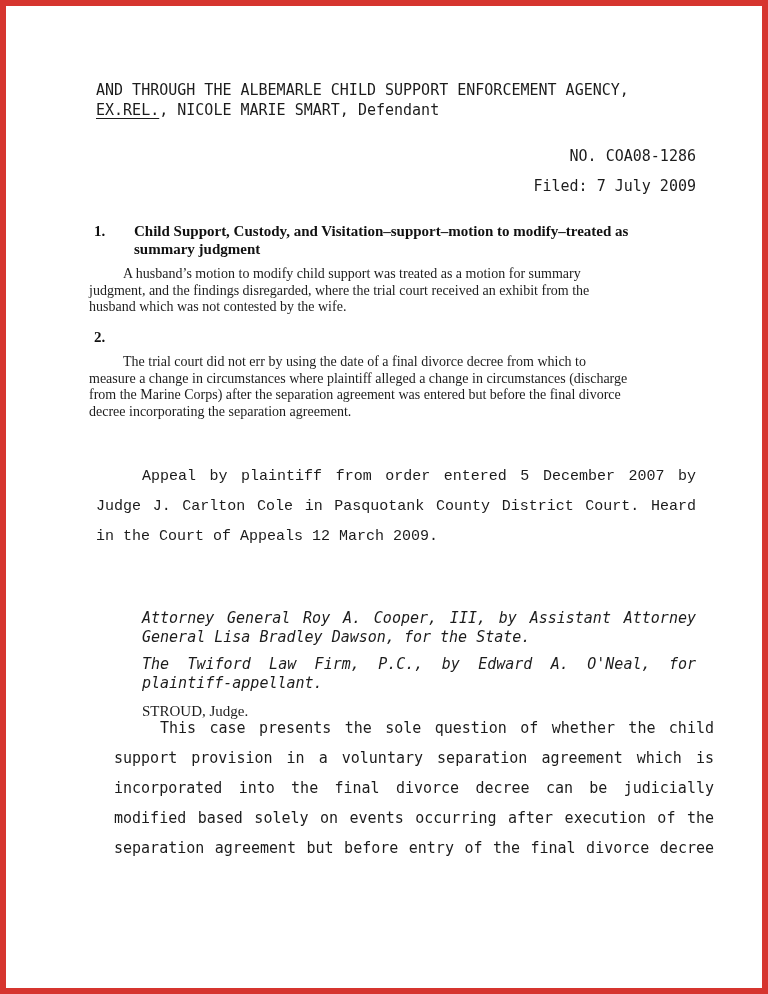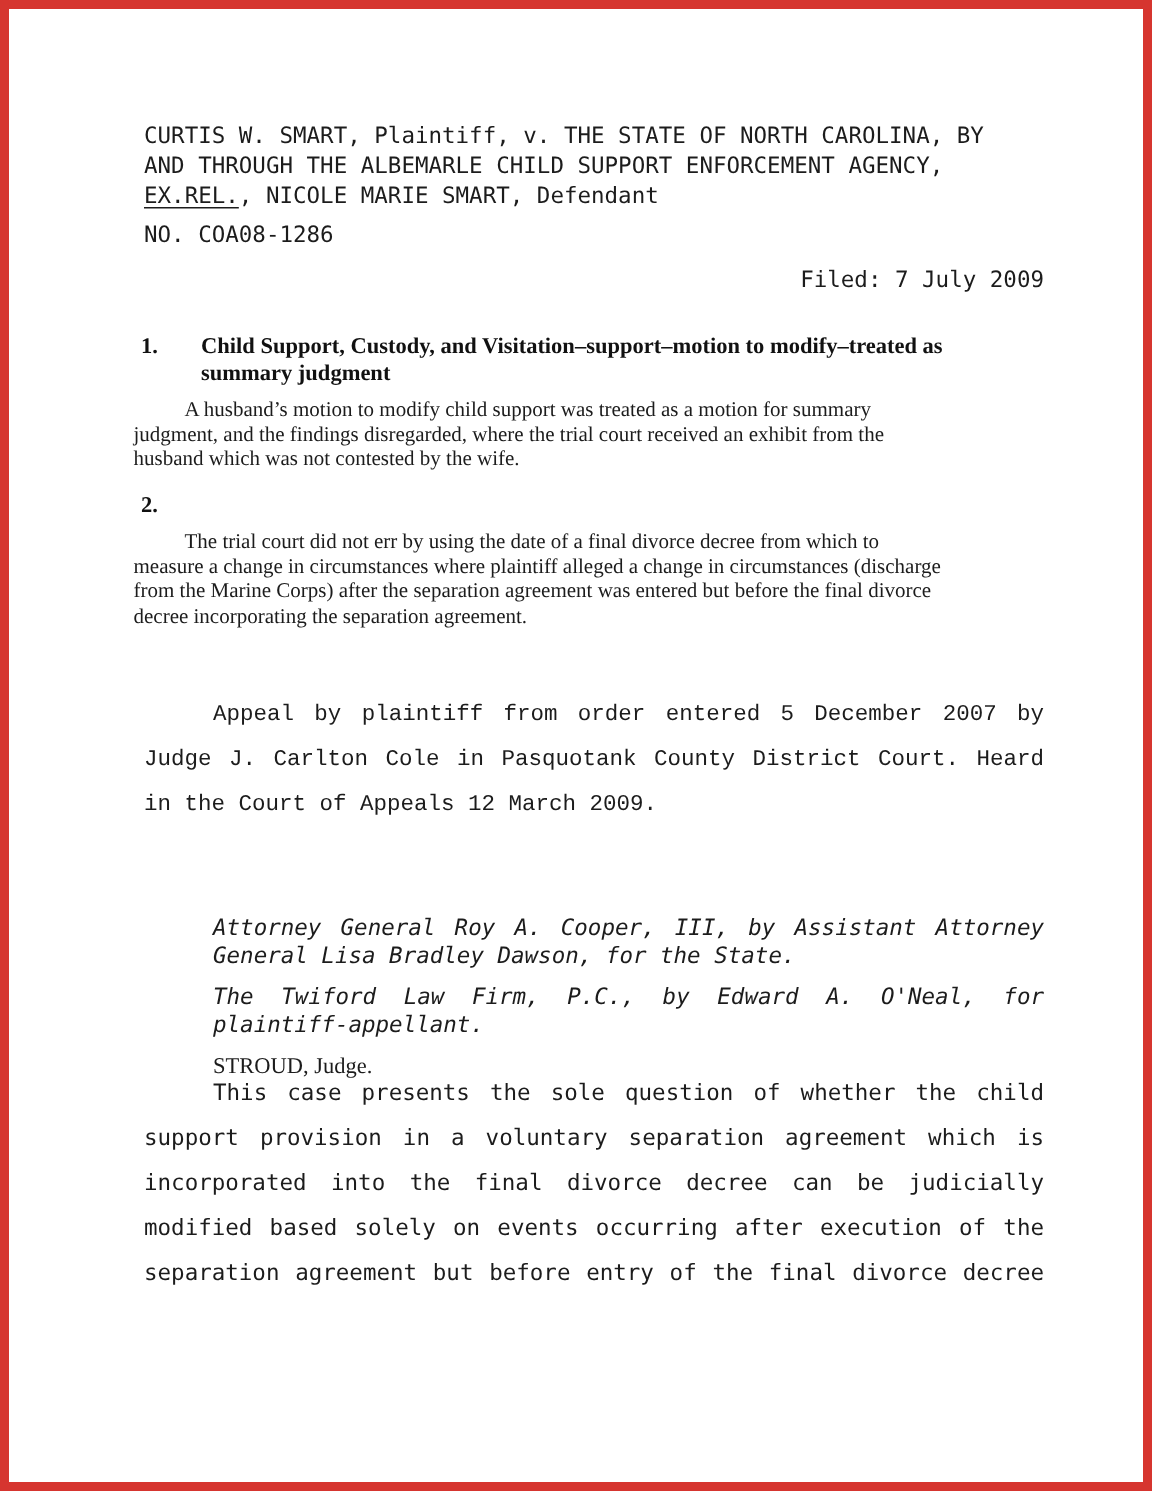--- a/index.html
+++ b/index.html
@@ -13,47 +13,46 @@
     overflow: hidden;
     color: #1c1c1c;
   }
   .mono   { font-family: "DejaVu Sans Mono", "Liberation Mono", monospace; font-size: 15px; }
   .serif  { font-family: "Liberation Serif", "DejaVu Serif", serif; }
   .abs    { position: absolute; }
   .pre    { white-space: pre; }
   .just   { text-align: justify; text-align-last: justify; }
   .caption { left: 90px; top: 74px; width: 600px; line-height: 20px; }
   .caption .u { text-decoration: underline; text-underline-offset: 3px; }
-  .docket { left: 90px; top: 140px; width: 600px; text-align: left; line-height: 20px; }
+  .docket { left: 90px; top: 140px; width: 600px; text-align: right; line-height: 20px; }
   .filed  { left: 90px; top: 170px; width: 600px; text-align: right; line-height: 20px; }
   .headnote { left: 83px; width: 612px; font-size: 14px; }
   .hn-1 { top: 216px; }
   .hn-2 { top: 322px; }
   .hn-head { display: flex; font-weight: bold; font-size: 15px; line-height: 18px; color: #111; }
   .hn-num  { width: 45px; padding-left: 5px; flex: 0 0 45px; }
   .hn-head-lines div { white-space: pre; }
   .hn-body { margin-top: 8px; line-height: 16.5px; }
   .hn-body div { white-space: pre; }
   .hn-body .ind { text-indent: 34px; }
   .procedural { left: 90px; top: 456px; width: 600px; line-height: 30px; font-family: Liberation Mono, monospace; }
   .procedural .ind { text-indent: 46px; }
   .attorney { left: 136px; width: 554px; font-style: italic; line-height: 19px; margin-top: 43px; }
   .att-1 { top: 560px; }
   .att-2 { top: 606px; }
   .judge-line { left: 136px; top: 695px; width: 554px; line-height: 20px; font-family: Liberation Serif, serif; }
-  .opinion { left: 90px; top: 707px; width: 600px; line-height: 30px; }
+  .opinion { left: 108px; top: 707px; width: 600px; line-height: 30px; }
   .opinion .ind { text-indent: 46px; }
 </style>
 </head>
 <body>
 
 <div class="page">
 
   <div class="abs mono caption">
-    <div class="pre">CURTIS W. SMART, Plaintiff, v. THE STATE OF NORTH CAROLINA, BY</div>
     <div class="pre">AND THROUGH THE ALBEMARLE CHILD SUPPORT ENFORCEMENT AGENCY,</div>
     <div class="pre"><span class="u">EX.REL.</span><span>, NICOLE MARIE SMART, Defendant</span></div>
   </div>
 
   <div class="abs mono docket">NO. COA08-1286</div>
 
   <div class="abs mono filed">Filed: 7 July 2009</div>
 
   <div class="abs serif headnote hn-1">
     <div class="hn-head">

